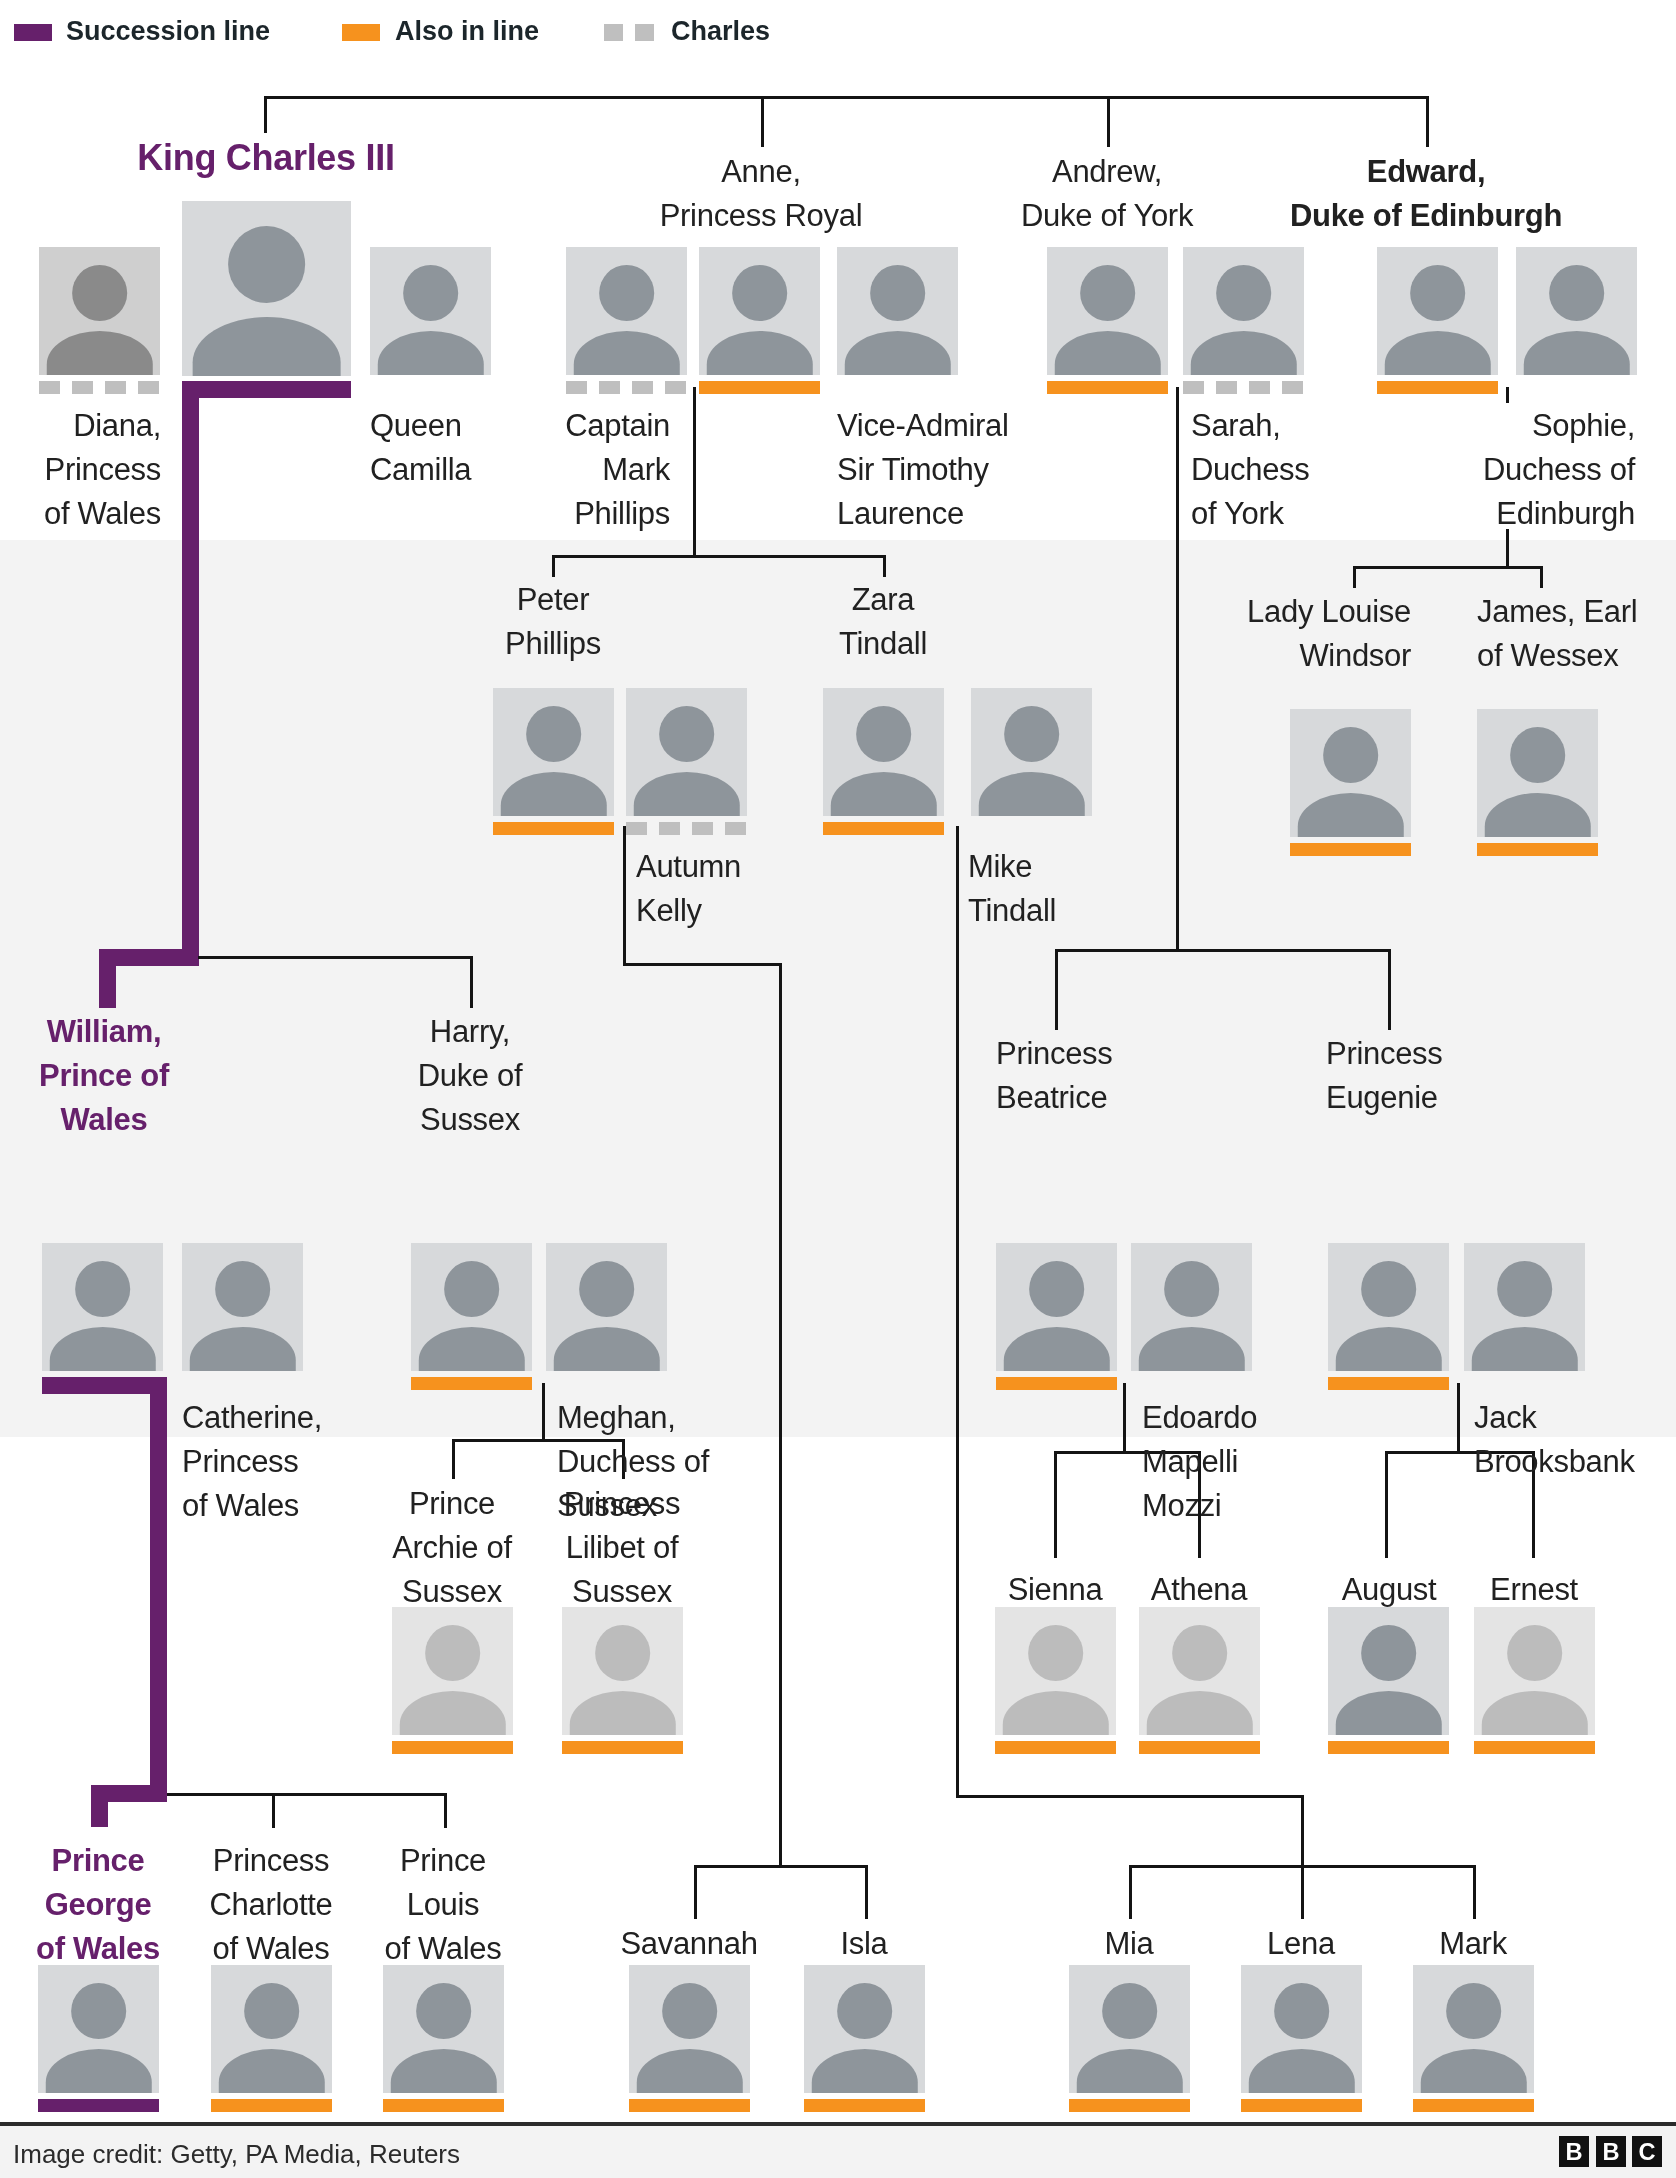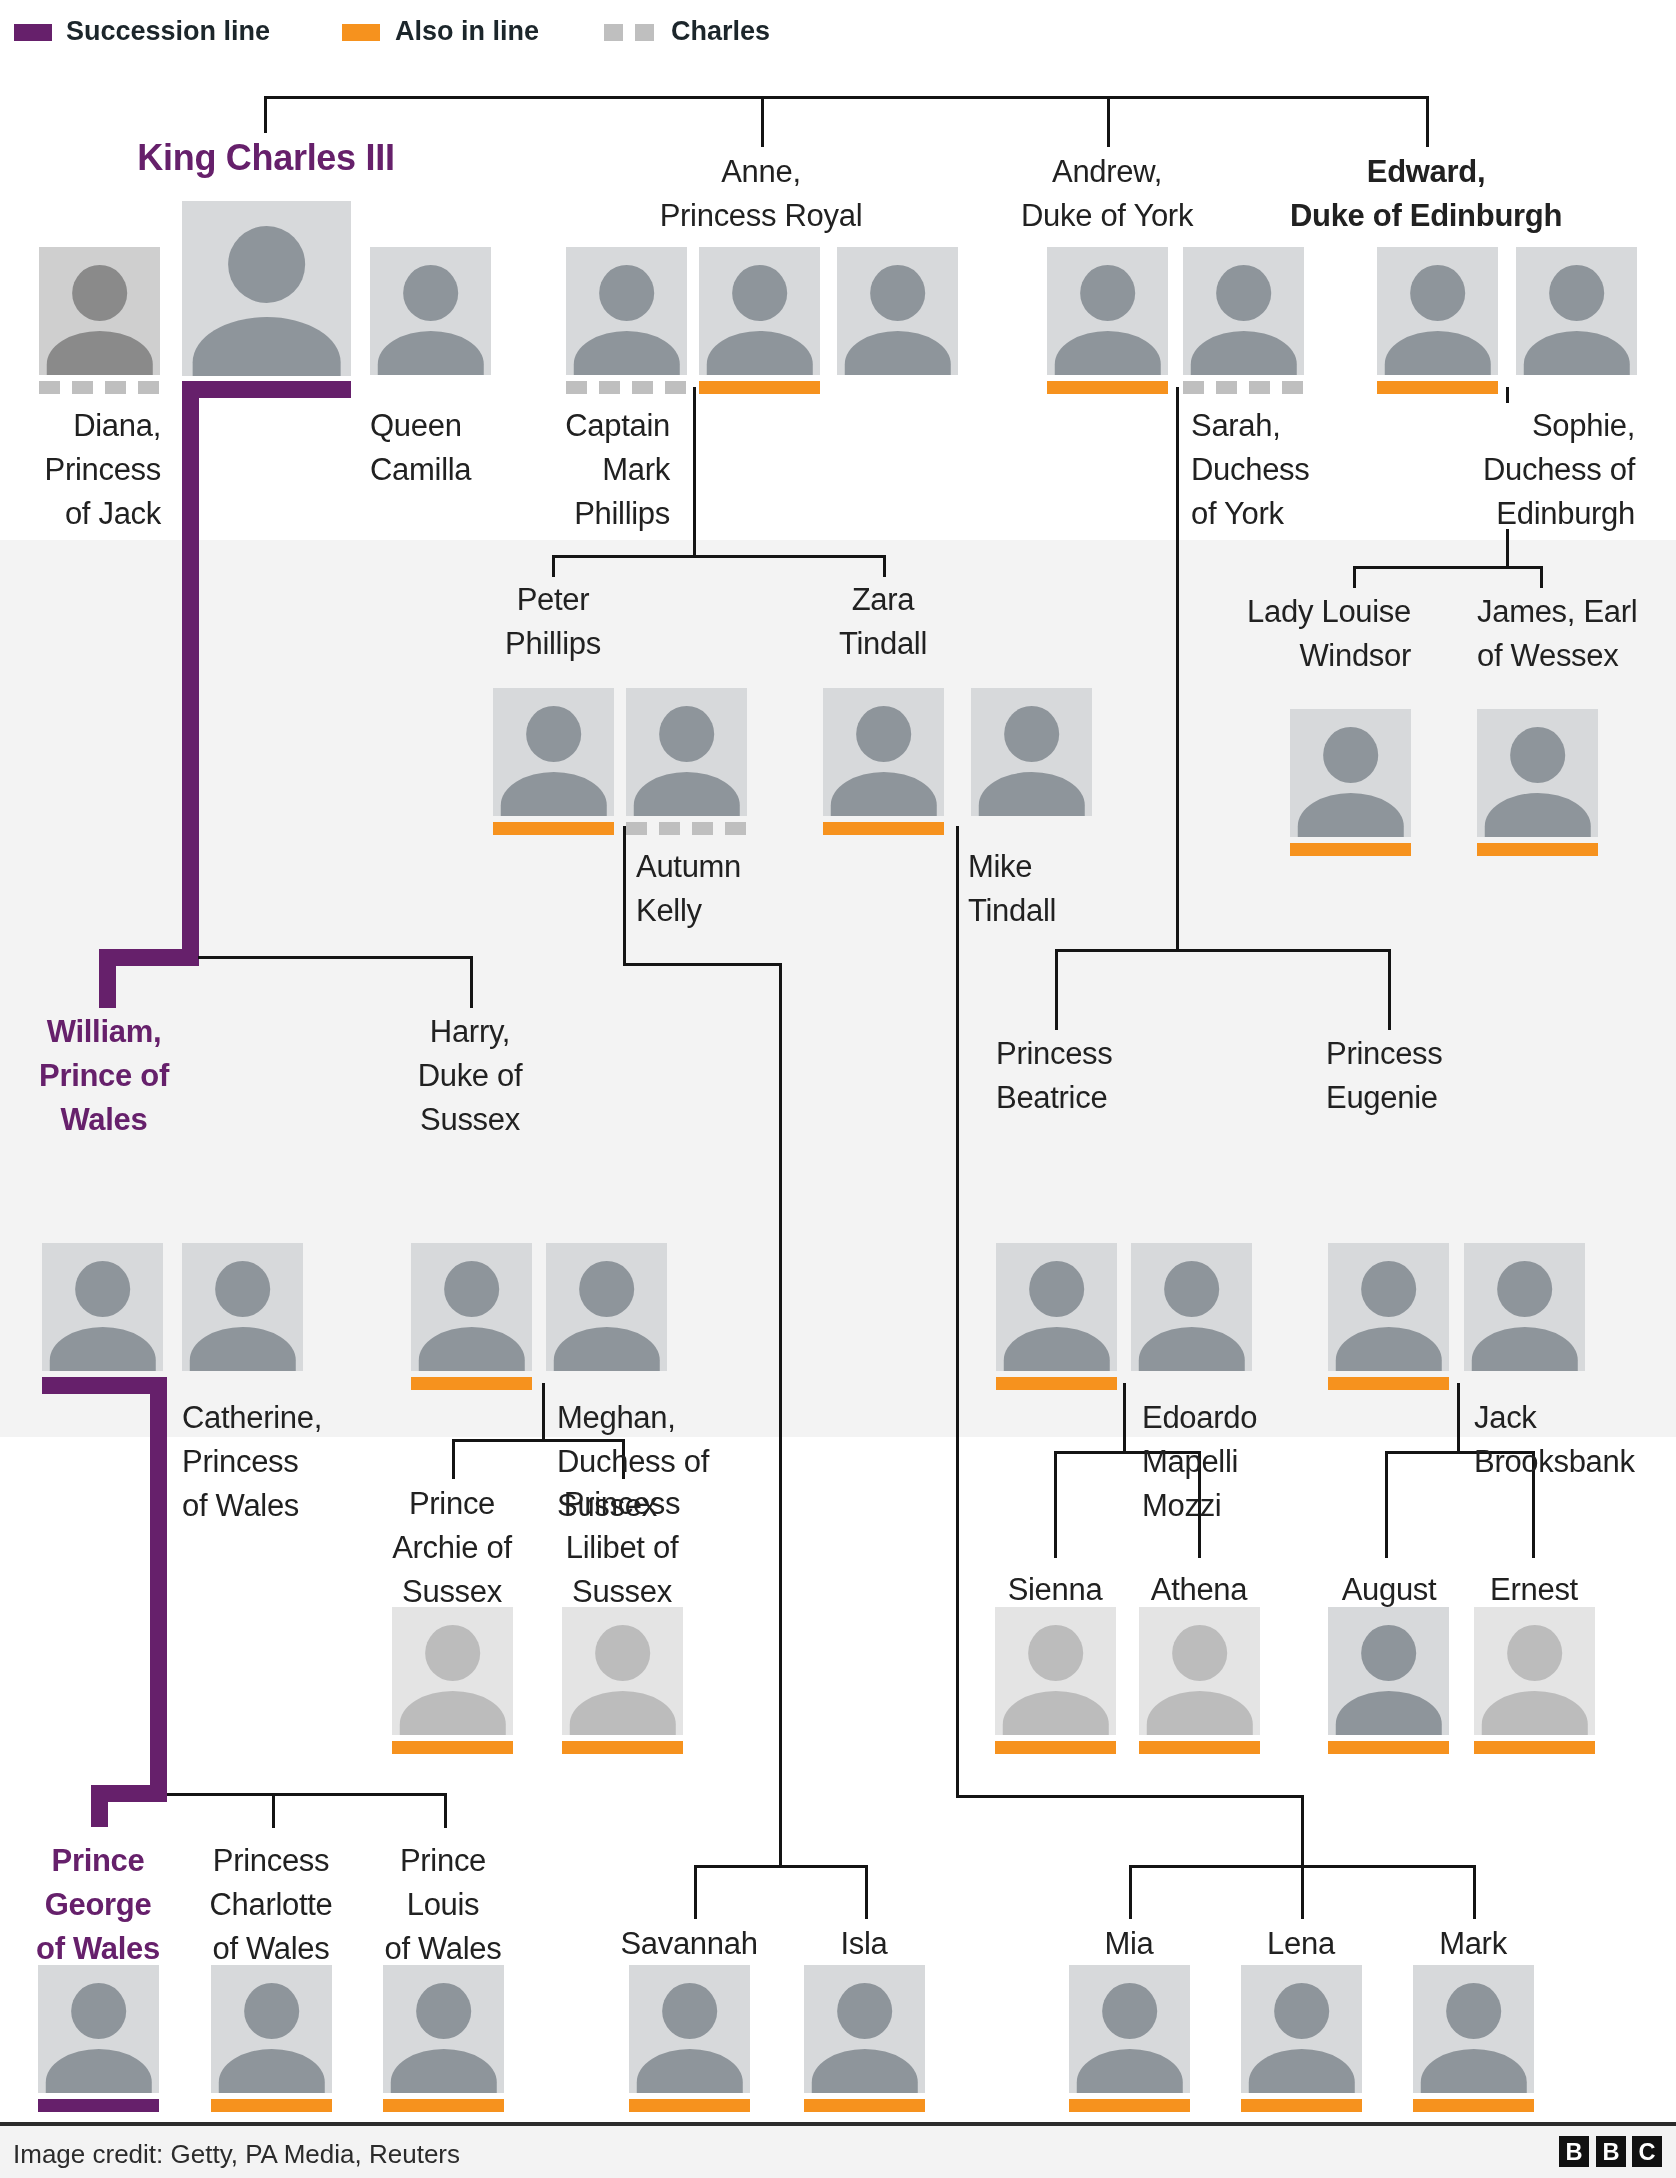--- a/index.html
+++ b/index.html
@@ -136,26 +136,29 @@
 
   <div class="bar d" style="left:39px;top:381px;"></div>
   <div class="bar o" style="left:699px;top:381px;"></div>
   <div class="bar d" style="left:566px;top:381px;"></div>
   <div class="bar o" style="left:1047px;top:381px;"></div>
   <div class="bar d" style="left:1183px;top:381px;"></div>
   <div class="bar o" style="left:1377px;top:381px;"></div>
 
   <div class="lbl r" style="left:0px;top:404px;width:161px;">Diana,
 Princess
-of Jack</div>
+of Wales</div>
   <div class="lbl" style="left:370px;top:404px;width:262px;">Queen
 Camilla</div>
   <div class="lbl r" style="left:356px;top:404px;width:314px;">Captain
 Mark
 Phillips</div>
+  <div class="lbl" style="left:837px;top:404px;width:314px;">Vice-Admiral
+Sir Timothy
+Laurence</div>
   <div class="lbl" style="left:1191px;top:404px;width:262px;">Sarah,
 Duchess
 of York</div>
   <div class="lbl r" style="left:1321px;top:404px;width:314px;">Sophie,
 Duchess of
 Edinburgh</div>
 
   <div class="lbl c" style="left:396px;top:578px;width:314px;">Peter
 Phillips</div>
   <div class="lbl c" style="left:726px;top:578px;width:314px;">Zara

